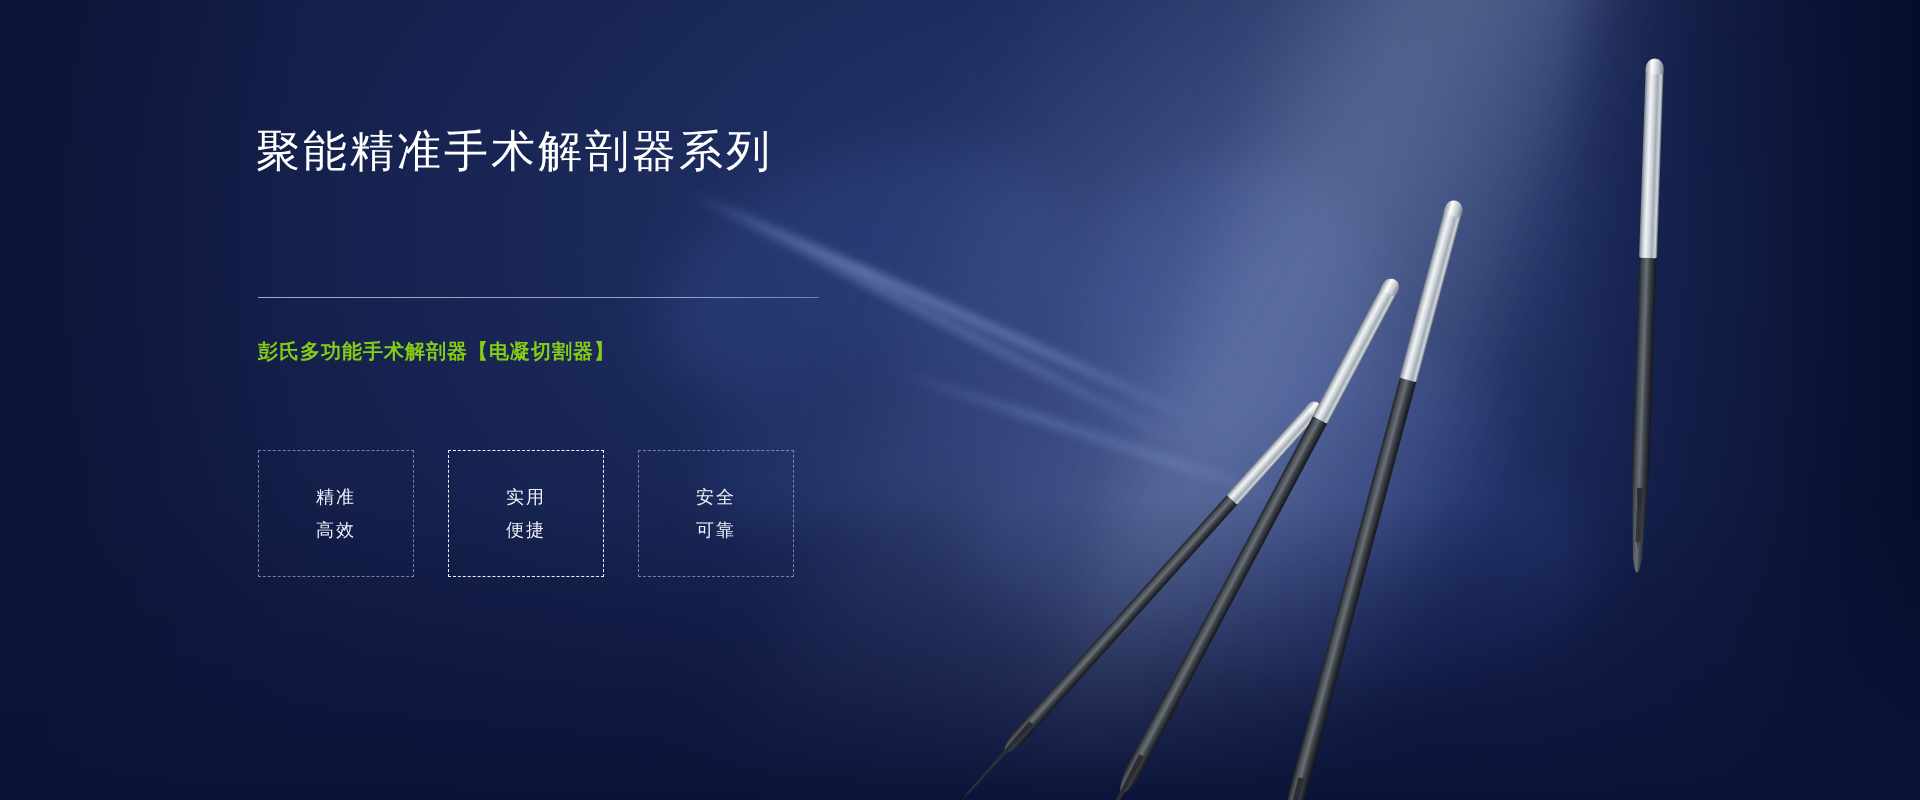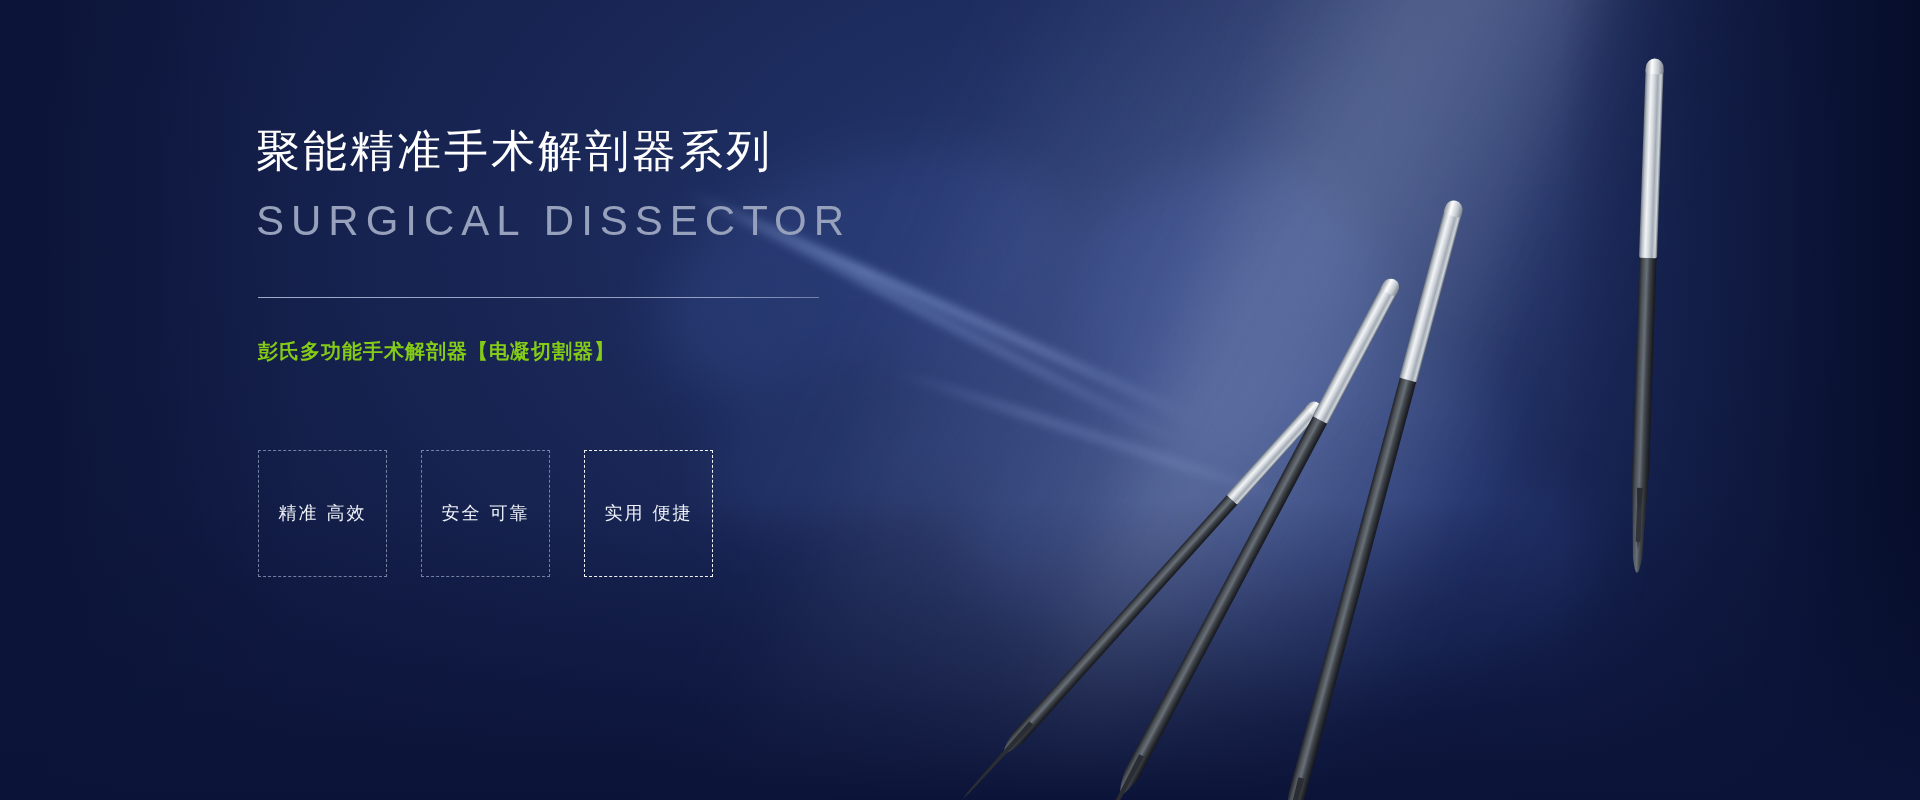--- a/index.html
+++ b/index.html
@@ -82,23 +82,23 @@
     background:linear-gradient(90deg,rgba(185,196,224,.85) 0%,rgba(185,196,224,.75) 80%,rgba(185,196,224,.5) 100%);
   }
   .subtitle{
     position:absolute; top:338px; left:2px;
     font-size:20px; line-height:1.3; color:#84cc16;
     letter-spacing:1px; font-weight:700; white-space:nowrap;
   }
 
   .features{ position:absolute; top:450px; left:2px; display:flex; gap:34px; }
   .feature{
-    width:129px; height:127px;
+    width:156px; height:127px;
     border:1px dashed rgba(200,210,235,.55);
-    display:flex; 
+    display:flex; flex-direction:column;
     align-items:center; justify-content:center;
     gap:8px;
   }
   .feature.bright{ border-color:rgba(255,255,255,.95); }
   .feature span{
     color:#eef1f8; font-size:18px; letter-spacing:2px; line-height:1.35;
   }
 
   
   .tools{ position:absolute; left:0; top:0; width:1920px; height:800px; pointer-events:none; }
@@ -187,38 +187,37 @@
       <rect x="-9" y="-190" width="18" height="190" rx="1.5" fill="url(#steel)"></rect>
       <path d="M-9,-190 a9,9.5 0 0 1 18,0 z" fill="url(#capg)"></path>
       <rect x="-9" y="-192" width="18" height="8" rx="3.5" fill="url(#capg)"></rect>
     </g>
   </svg>
 
   <div class="content">
 
     <h1 class="title-cn">聚能精准手术解剖器系列</h1>
 
-    <h2 class="title-en">SURGICAL DISSECTOR</h2>
 
     <div class="divider"></div>
 
     <p class="subtitle">彭氏多功能手术解剖器【电凝切割器】</p>
 
     <div class="features">
 
       <div class="feature">
         <span>精准</span>
         <span>高效</span>
       </div>
 
+      <div class="feature bright">
+        <span>实用</span>
+        <span>便捷</span>
+      </div>
+
       <div class="feature">
         <span>安全</span>
         <span>可靠</span>
       </div>
 
-      <div class="feature bright">
-        <span>实用</span>
-        <span>便捷</span>
-      </div>
-
     </div>
   </div>
 </div>
 
 </body></html>

